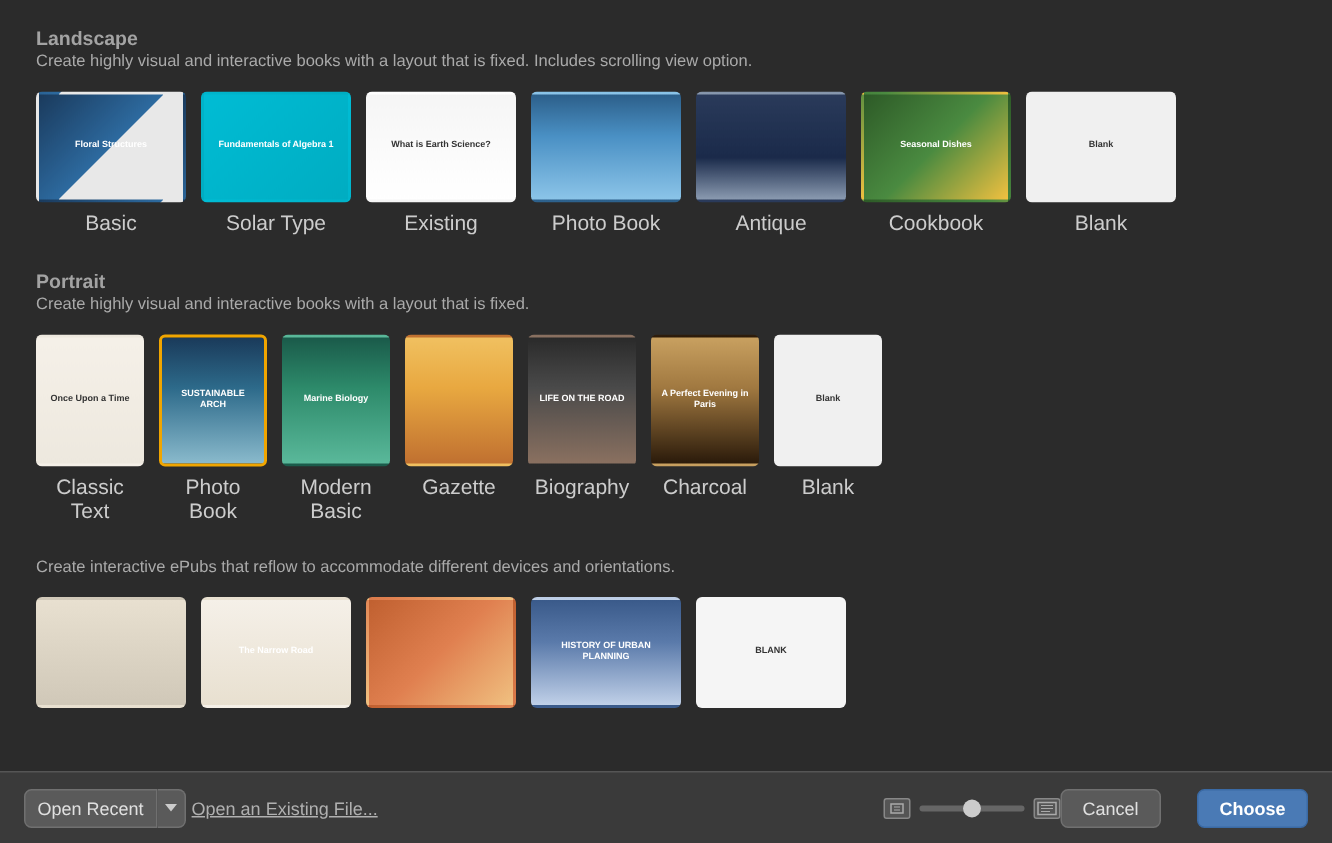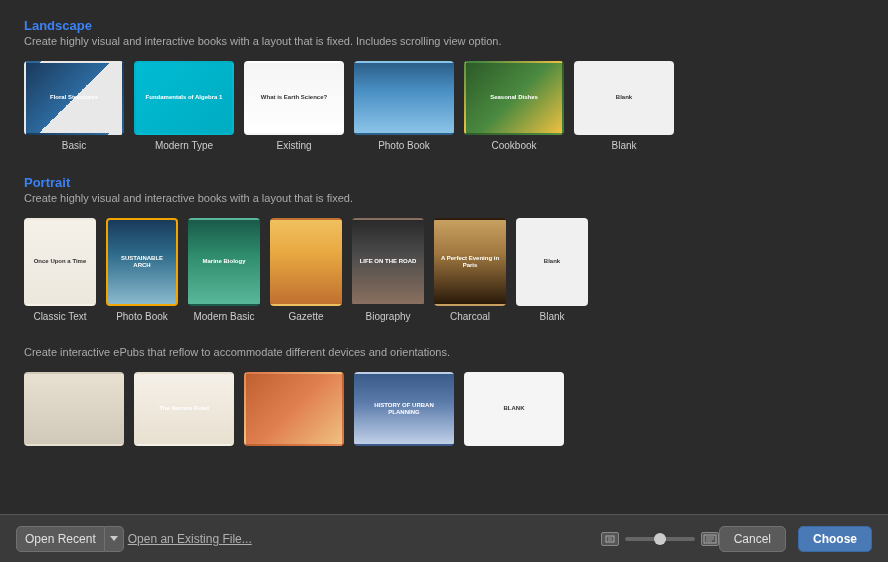--- a/index.html
+++ b/index.html
@@ -29,21 +29,21 @@
       background: #2b2b2b;
     }
     .main-scroll::-webkit-scrollbar-thumb {
       background: #555;
       border-radius: 3px;
     }
 
     .section-title {
       font-size: 13px;
       font-weight: 700;
-      color: #3b82f6;
+      color: #a3a3a3;
       margin-bottom: 2px;
     }
 
     .section-desc {
       font-size: 11px;
       color: #aaaaaa;
       margin-bottom: 14px;
     }
 
     .template-grid {
@@ -69,21 +69,21 @@
       border: 2px solid transparent;
       position: relative;
       background: #444;
     }
 
     .template-item.selected .template-thumb {
       border-color: #f0a500;
     }
 
     .template-label {
-      font-size: 10px;
+      font-size: 14px;
       color: #cccccc;
       margin-top: 5px;
       text-align: center;
     }
 
     
     .thumb-basic {
       background: linear-gradient(135deg, #1a3a5c 0%, #2d6a9f 50%, #e8e8e8 50%);
     }
     .thumb-contemporary {
@@ -268,21 +268,21 @@
       background: #555;
       border-radius: 2px;
       display: flex;
       align-items: center;
       justify-content: center;
     }
 
     .toolbar-right {
       display: flex;
       align-items: center;
-      gap: 12px;
+      gap: 24px;
     }
 
     .cancel-btn {
       height: 26px;
       padding: 0 14px;
       background: #5a5a5a;
       border: 1px solid #707070;
       border-radius: 5px;
       font-size: 12px;
       color: #e0e0e0;
@@ -349,31 +349,35 @@
               <div class="mini-cover" style="color: rgb(255, 255, 255);">Floral
 Structures</div>
             </div>
             <div class="template-label">Basic</div>
           </div>
           <div class="template-item">
             <div class="template-thumb thumb-modern-type">
               <div class="mini-cover" style="color: rgb(255, 255, 255);">Fundamentals
 of Algebra 1</div>
             </div>
-            <div class="template-label">Modern Type</div>
+            <div class="template-label">Solar Type</div>
           </div>
           <div class="template-item">
             <div class="template-thumb thumb-editorial">
               <div class="mini-cover" style="color: rgb(51, 51, 51);">What is Earth Science?</div>
             </div>
             <div class="template-label">Existing</div>
           </div>
           <div class="template-item">
             <div class="template-thumb thumb-photo-book-land"></div>
             <div class="template-label">Photo Book</div>
+          </div>
+          <div class="template-item">
+            <div class="template-thumb thumb-antique"></div>
+            <div class="template-label">Antique</div>
           </div>
           <div class="template-item">
             <div class="template-thumb thumb-cookbook">
               <div class="mini-cover" style="color: rgb(255, 255, 255);">Seasonal
 Dishes</div>
             </div>
             <div class="template-label">Cookbook</div>
           </div>
           <div class="template-item">
             <div class="template-thumb thumb-blank">

